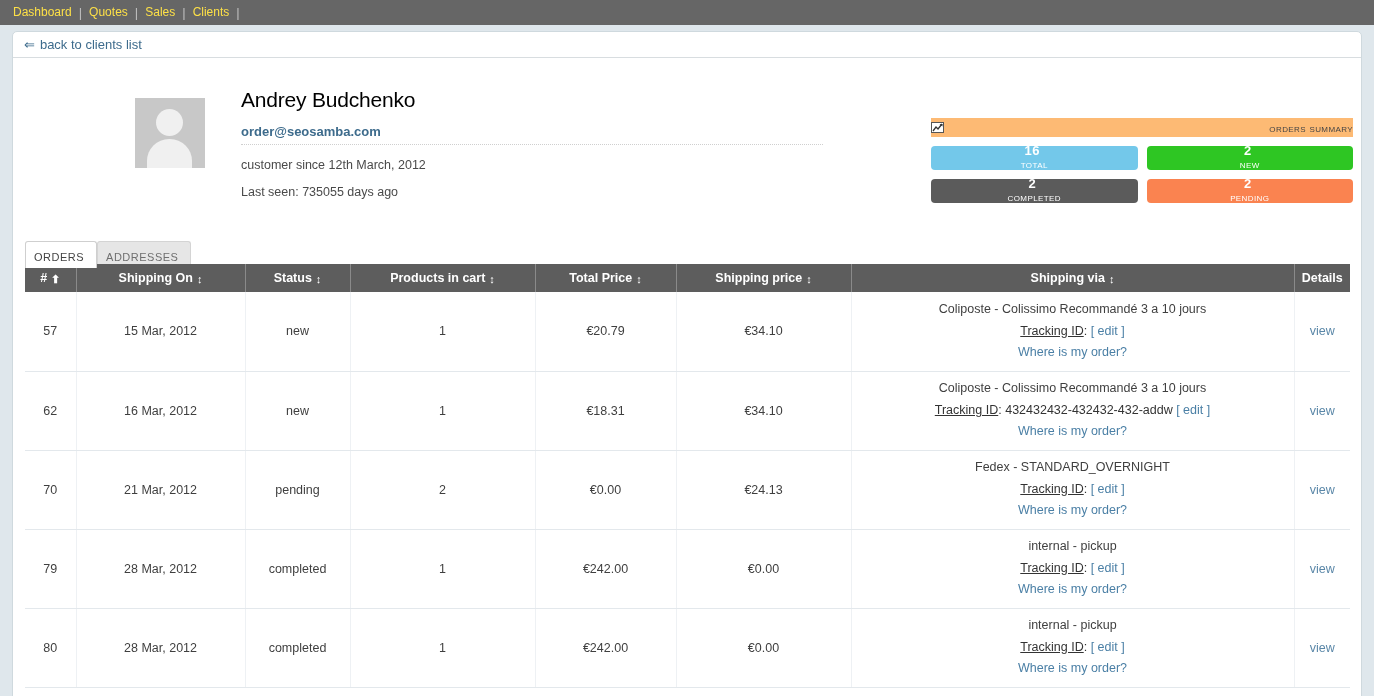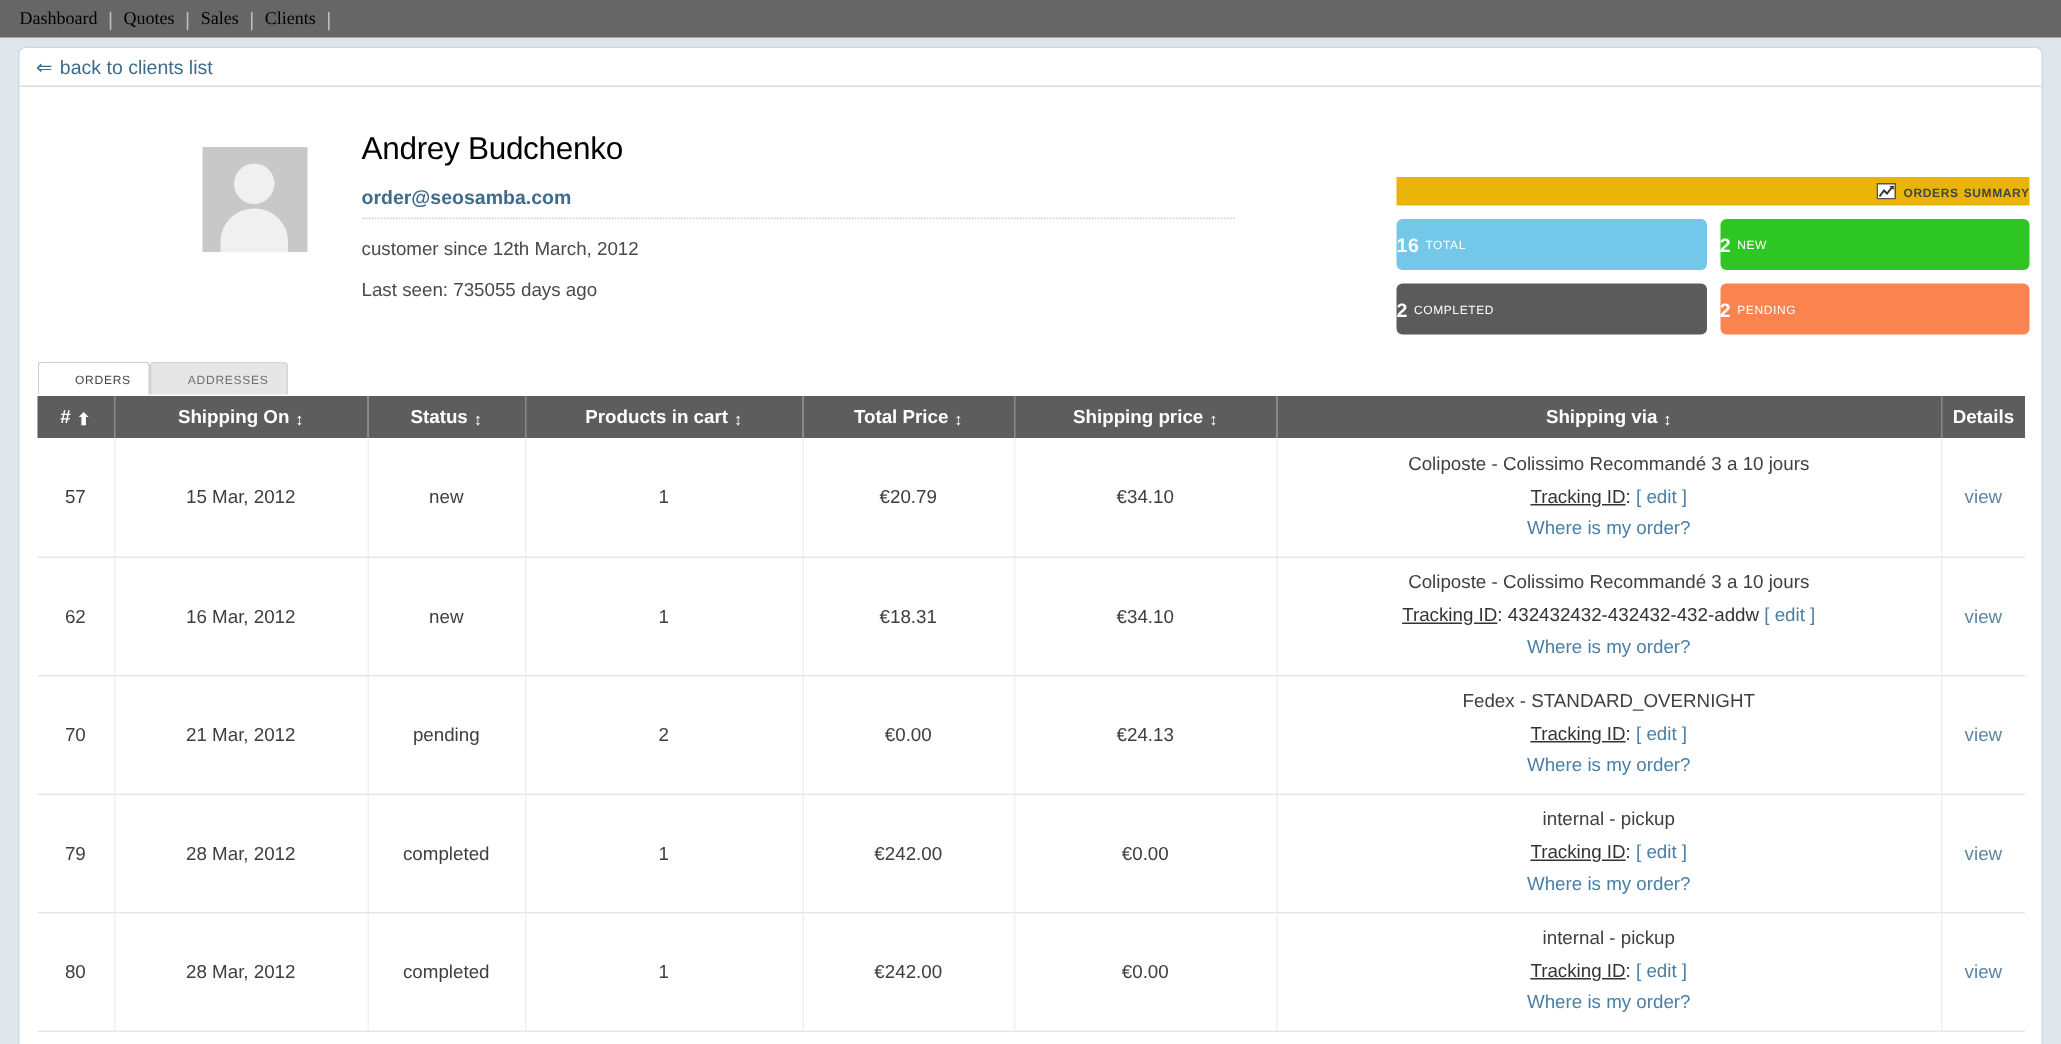--- a/index.html
+++ b/index.html
@@ -15,25 +15,24 @@
   .topnav {
     height: 25px;
     background: #666666;
     display: flex;
     align-items: center;
     padding-left: 6px;
     font-size: 12px;
     color: #ffffff;
   }
   .topnav a {
-    color: #000000;
+    color: #fde047;
     text-decoration: none;
     padding: 0 7px;
     line-height: 25px;
-    font-family: Liberation Serif, serif;
   }
   .topnav .sep {
     color: #bdbdbd;
     font-size: 13px;
     line-height: 25px;
   }
 
   
   .page {
     position: absolute;
@@ -122,66 +121,67 @@
     margin-top: 13px;
   }
 
   
   .summary {
     position: absolute;
     right: 8px; top: 60px;
     width: 422px;
   }
   .sumhead {
-    background: #eab308;
+    background: #fdba74;
     height: 19px;
     font-size: 11px;
-    font-weight: bold;
+    font-weight: normal;
     color: #444;
     letter-spacing: .4px;
     display: flex;
     align-items: center;
-    justify-content: flex-end;
+    justify-content: space-between;
     font-variant: small-caps;
     text-transform: lowercase;
   }
   .sumhead .ci { margin-right: 5px; display: inline-flex; }
   .sumgrid {
     display: grid;
     grid-template-columns: 1fr 1fr;
     gap: 9px;
     margin-top: 9px;
   }
   .sumbtn {
-    height: 34px;
+    height: 24px;
     border-radius: 4px;
     color: #ffffff;
     font-size: 11px;
     display: flex;
     align-items: center;
-    justify-content: flex-start;
+    justify-content: flex-end;
     font-variant: small-caps;
     text-transform: lowercase;
     letter-spacing: .4px;
+    flex-direction: column;
   }
   .sumbtn b { font-size: 13px; font-weight: bold; margin-right: 4px; text-transform: none; font-variant: normal; }
 
   
   .tabs {
     position: absolute;
     left: 12px; top: 209px;
     display: flex;
     align-items: flex-end;
   }
   .tab {
-    font-size: 11px;
+    font-size: 15px;
     font-variant: small-caps;
     text-transform: lowercase;
     letter-spacing: .5px;
-    padding: 5px 12px 4px 24px;
+    padding: 5px 12px 4px 8px;
     border: 1px solid #d4d4d4;
     border-bottom: none;
     border-radius: 3px 3px 0 0;
     background: #e6e6e6;
     color: #6f6f6f;
     cursor: pointer;
   }
   .tab.active {
     background: #ffffff;
     color: #444;

